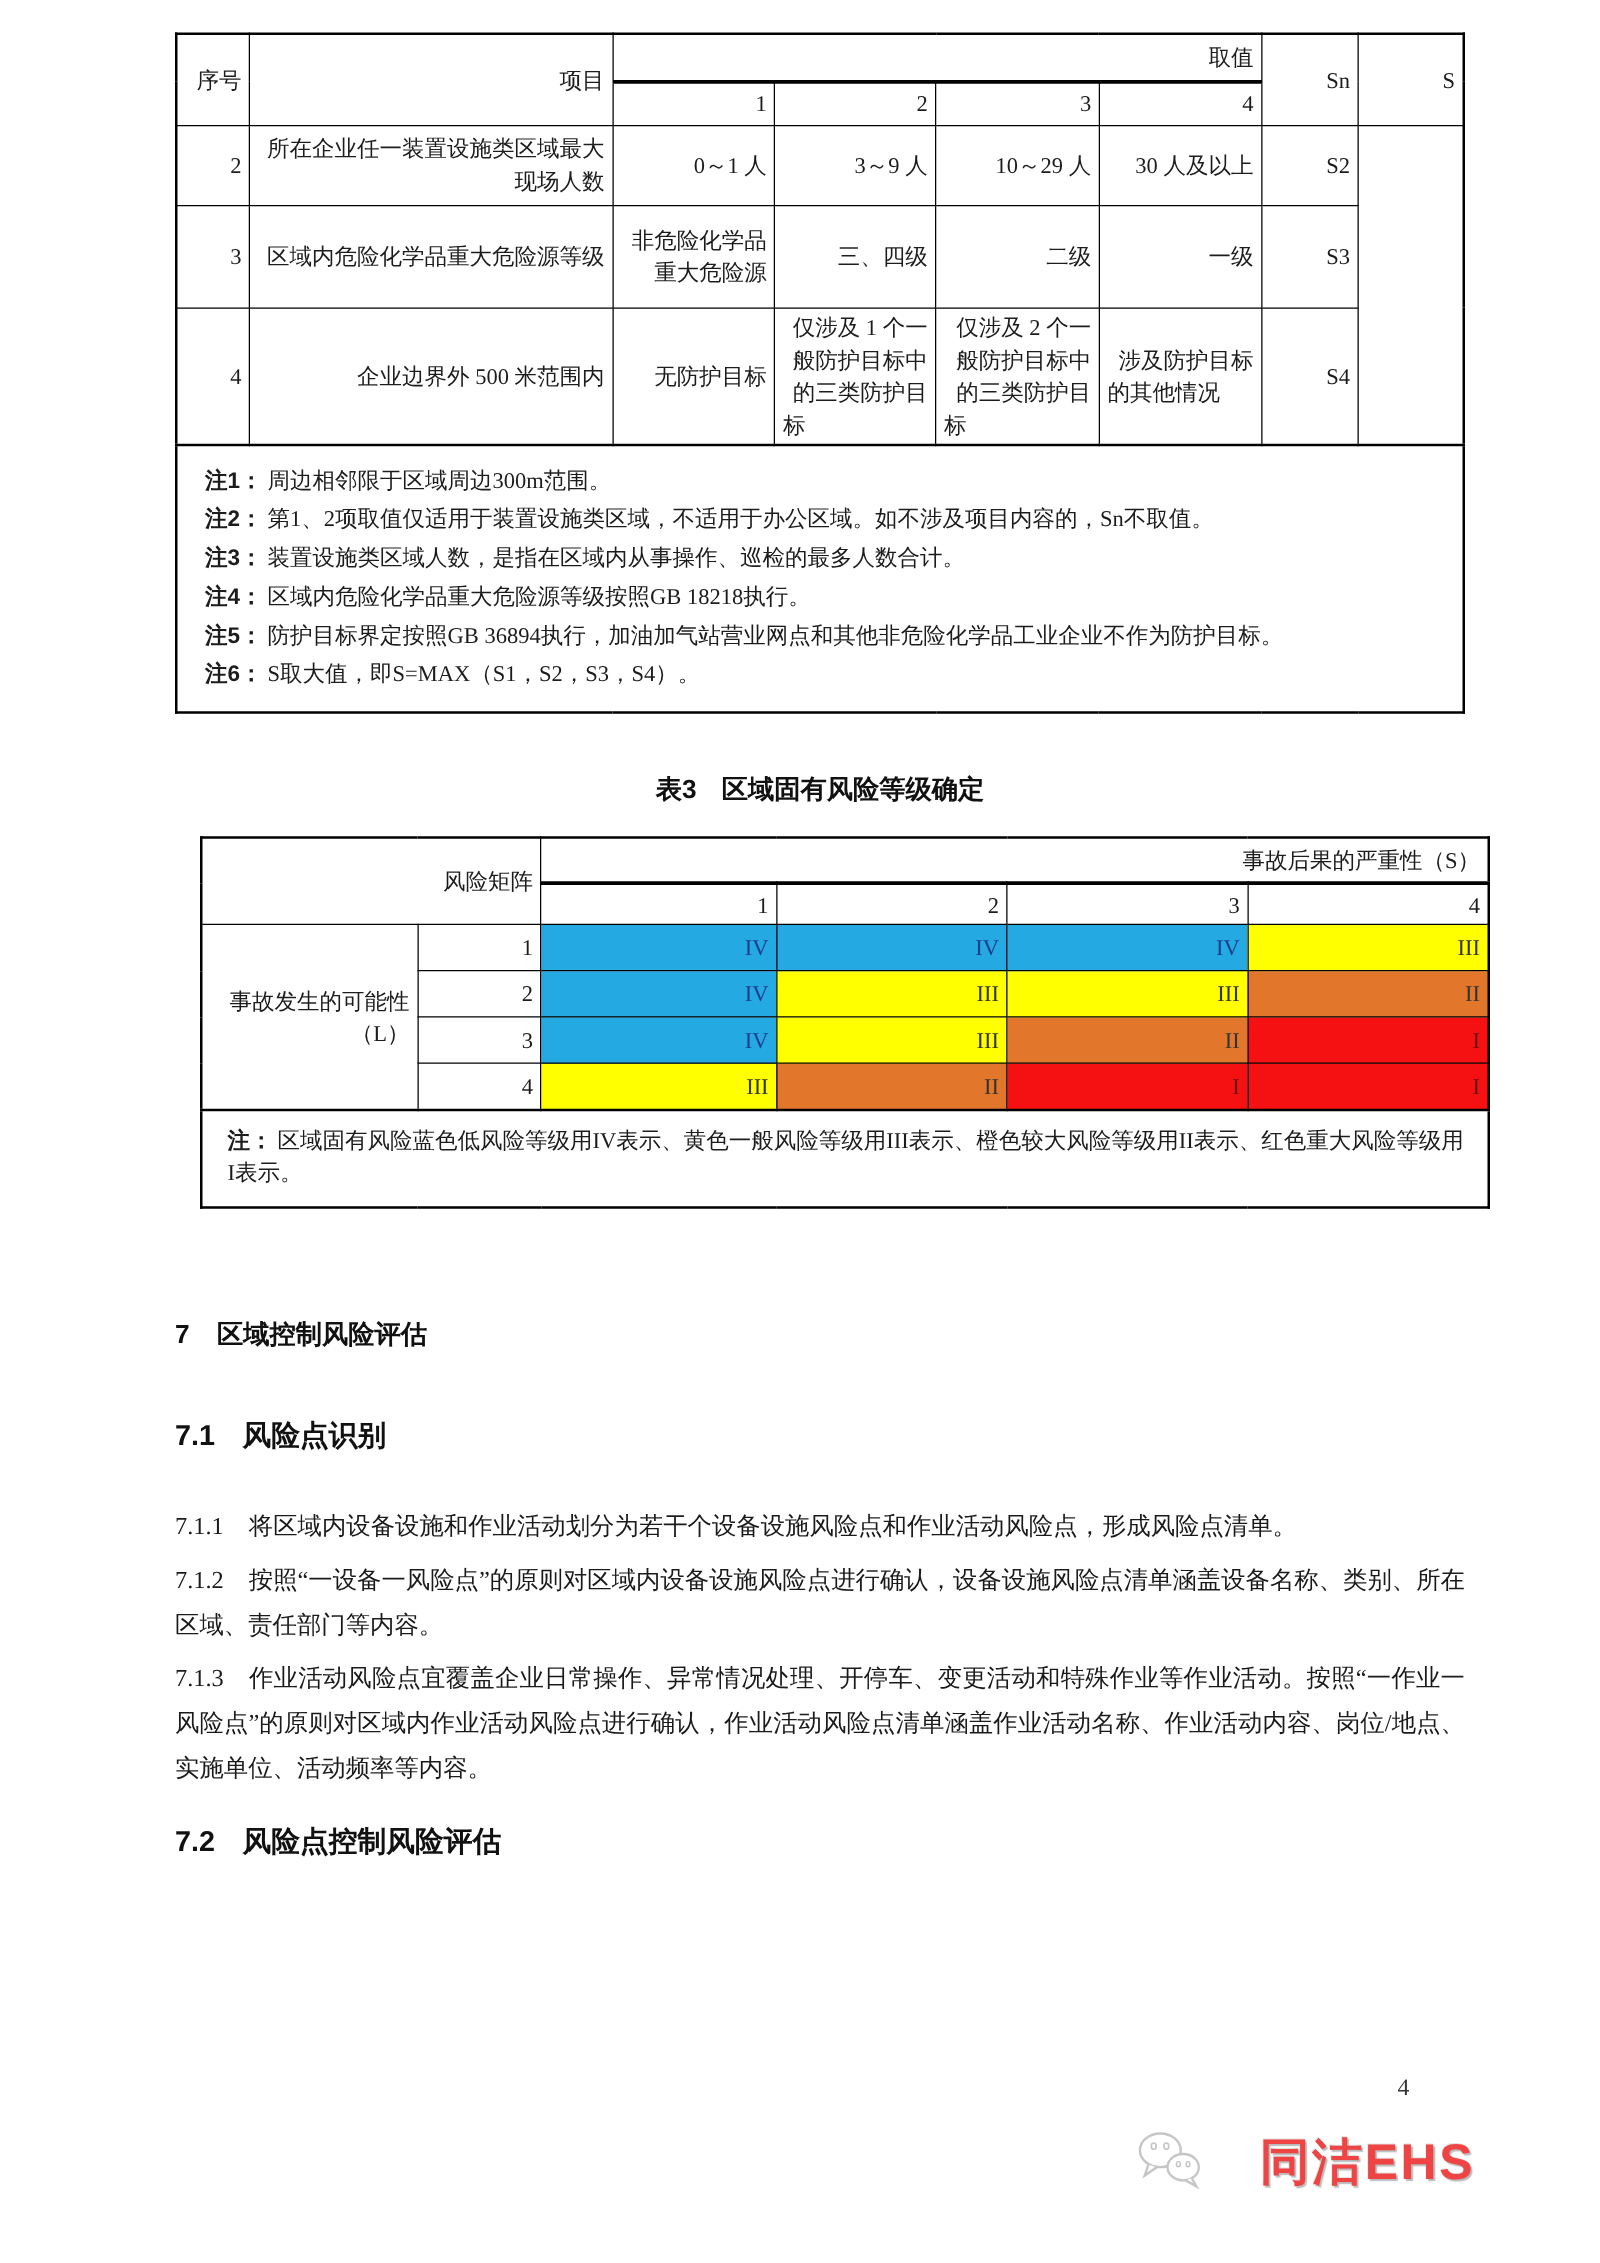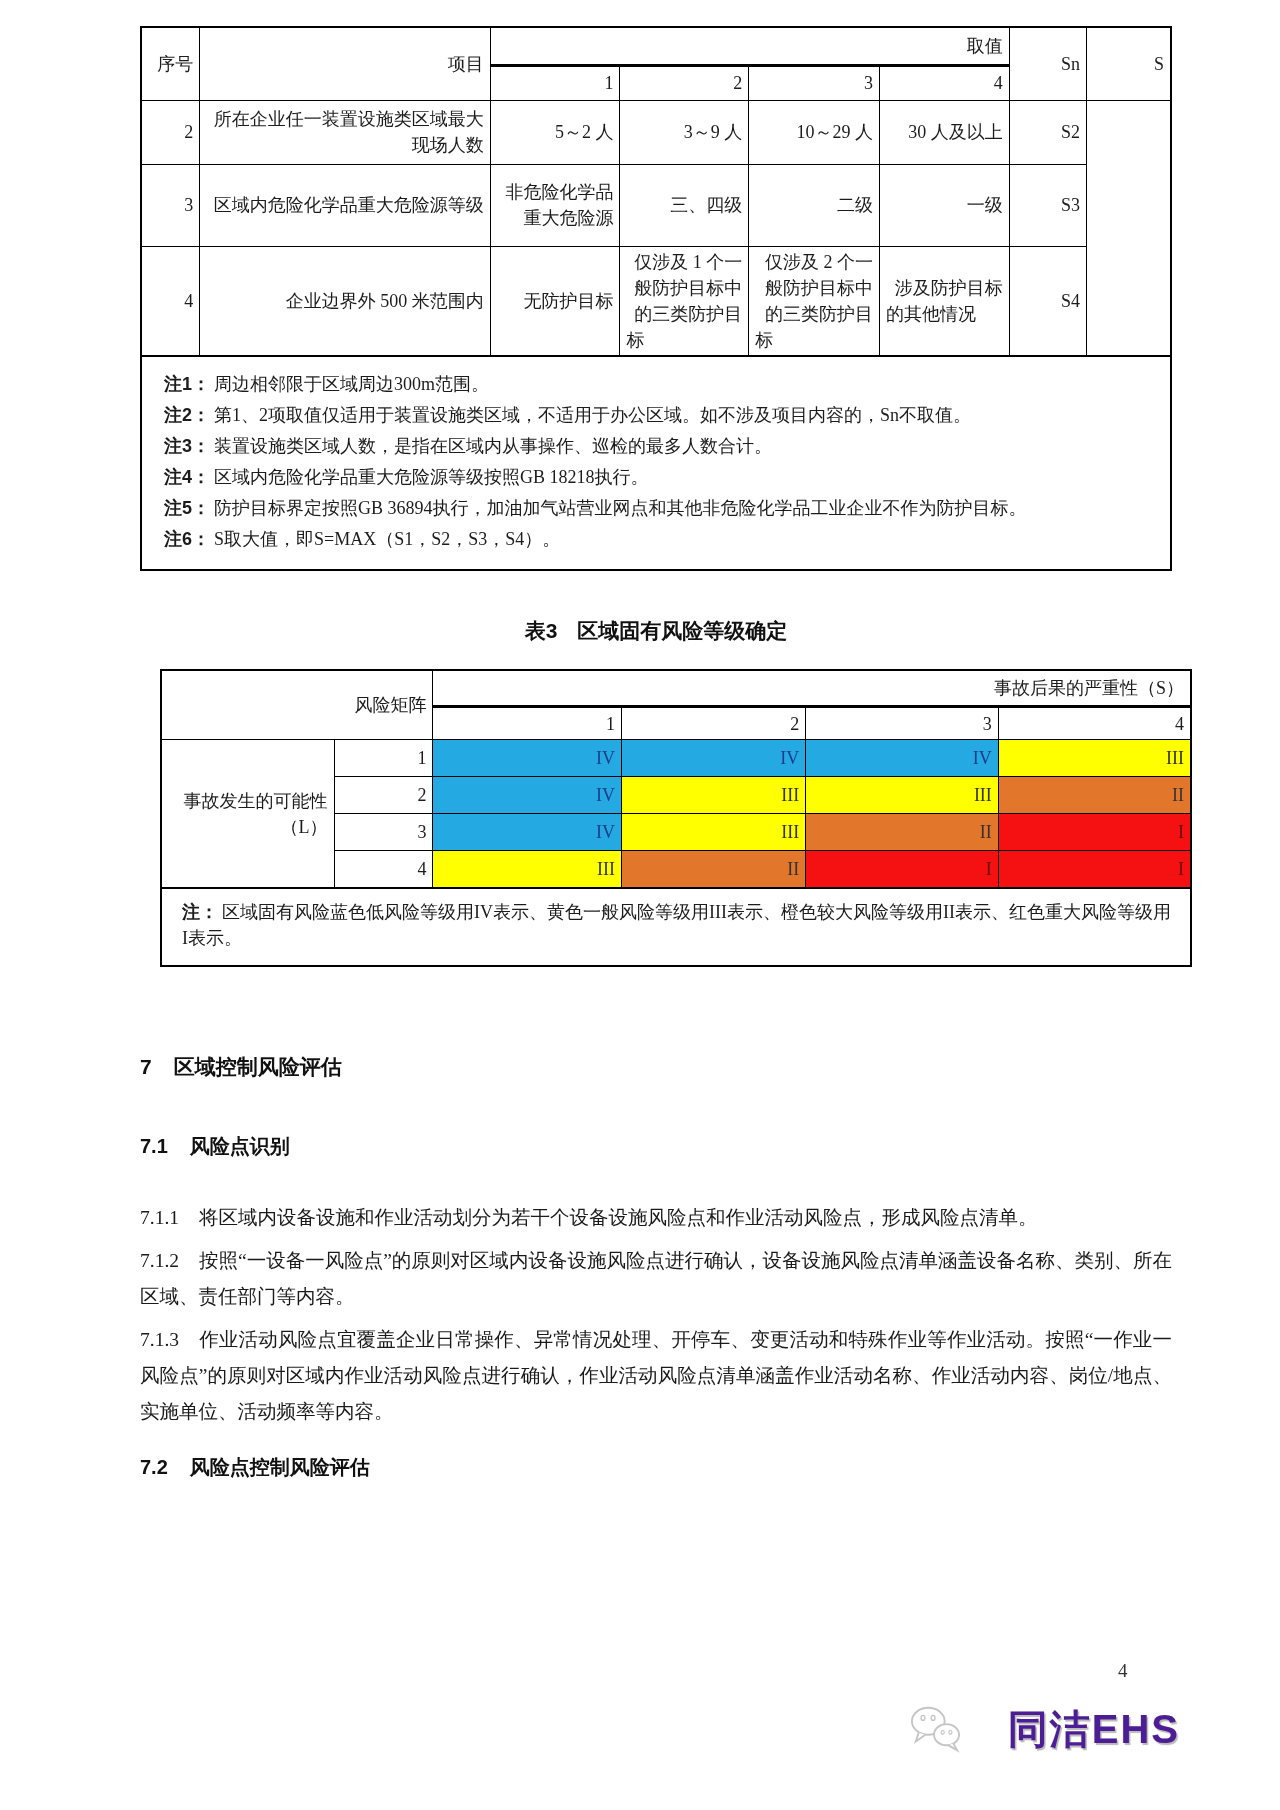--- a/index.html
+++ b/index.html
@@ -43,35 +43,35 @@
   .sev-th{border-bottom:3px solid #000 !important;}
   .mcell{font-size:19px;}
   .lik-cell{padding:4px 20px;}
   .t3-note-cell{
     border-top:2.5px solid #000 !important;text-align:left !important;
     padding:10px 16px 14px 20px !important;font-size:17.5px;line-height:33px;
   }
 
   .h1,.h2{font-family:"Liberation Sans","DejaVu Sans",sans-serif;font-weight:700;color:#111;}
   .h1{font-size:21px;margin-top:86px;}
-  .h2{font-size:20px;margin-top:52px;}
+  .h2{font-size:23px;margin-top:52px;}
   .h1 .hnum,.h2 .hnum{margin-right:22px;}
   .para{font-size:19.5px;line-height:36px;text-align:justify;margin-top:40px;color:#1a1a1a;}
   .para + .para{margin-top:7px;}
   .pnum{margin-right:20px;}
   .h2b{margin-top:24px;}
 
   .page-number{position:absolute;left:1118px;top:1660px;font-size:19px;color:#333;}
 
   .watermark{
     position:absolute;right:100px;top:1702px;display:flex;align-items:center;gap:8px;
     font-family:"Liberation Sans","DejaVu Sans",sans-serif;font-weight:700;
   }
   .watermark .wm-text{
-    font-size:40px;letter-spacing:2px;color:#4c1d95;
+    font-size:40px;letter-spacing:2px;color:#ef4444;
     text-shadow:1.5px 1.5px 1px #b9b9b9, -0.5px -0.5px 0 #e2e2e2;
     margin-left:36px;
   }
   .wm-icon{display:inline-block;}
 </style>
 </head>
 <body>
 
 <div class="content">
 
@@ -98,21 +98,21 @@
     </tr>
     <tr class="hr2">
       <th>1</th>
       <th>2</th>
       <th>3</th>
       <th>4</th>
     </tr>
     <tr class="r2">
       <td>2</td>
       <td class="item-cell">所在企业任一装置设施类区域最大现场人数</td>
-      <td>5～2 人</td>
+      <td>0～1 人</td>
       <td>3～9 人</td>
       <td>10～29 人</td>
       <td>30 人及以上</td>
       <td>S2</td>
       <td rowspan="3"></td>
     </tr>
     <tr class="r3">
       <td>3</td>
       <td class="item-cell">区域内危险化学品重大危险源等级</td>
       <td>非危险化学品重大危险源</td>

